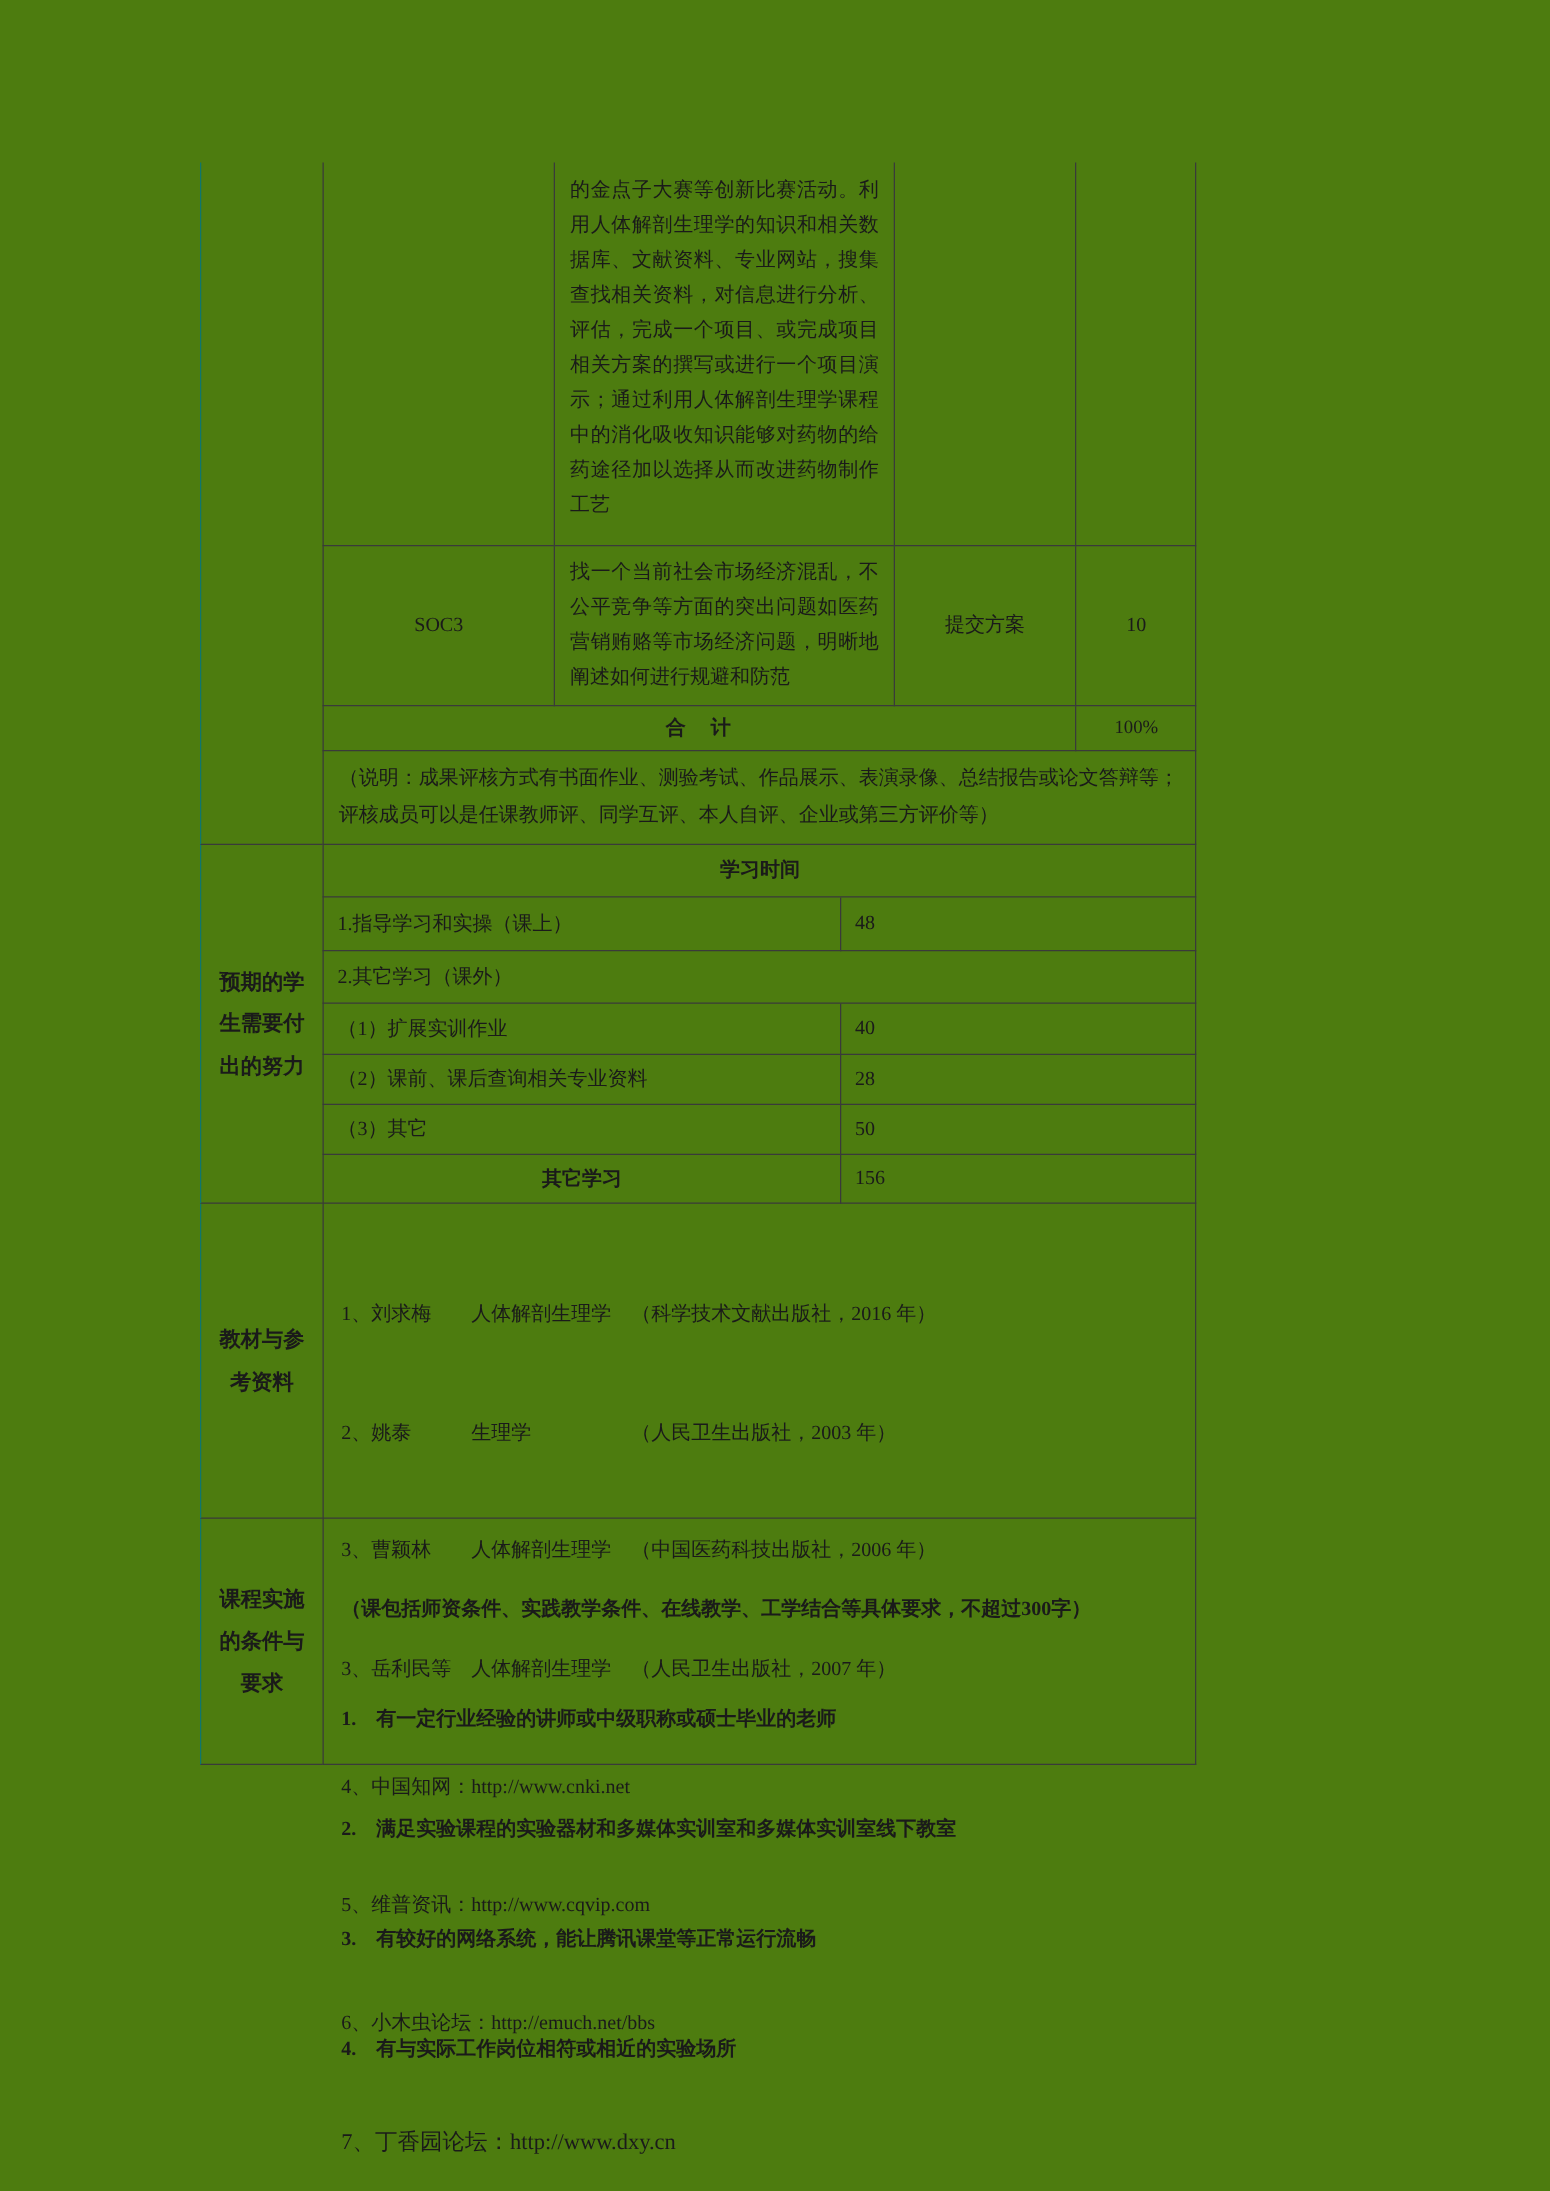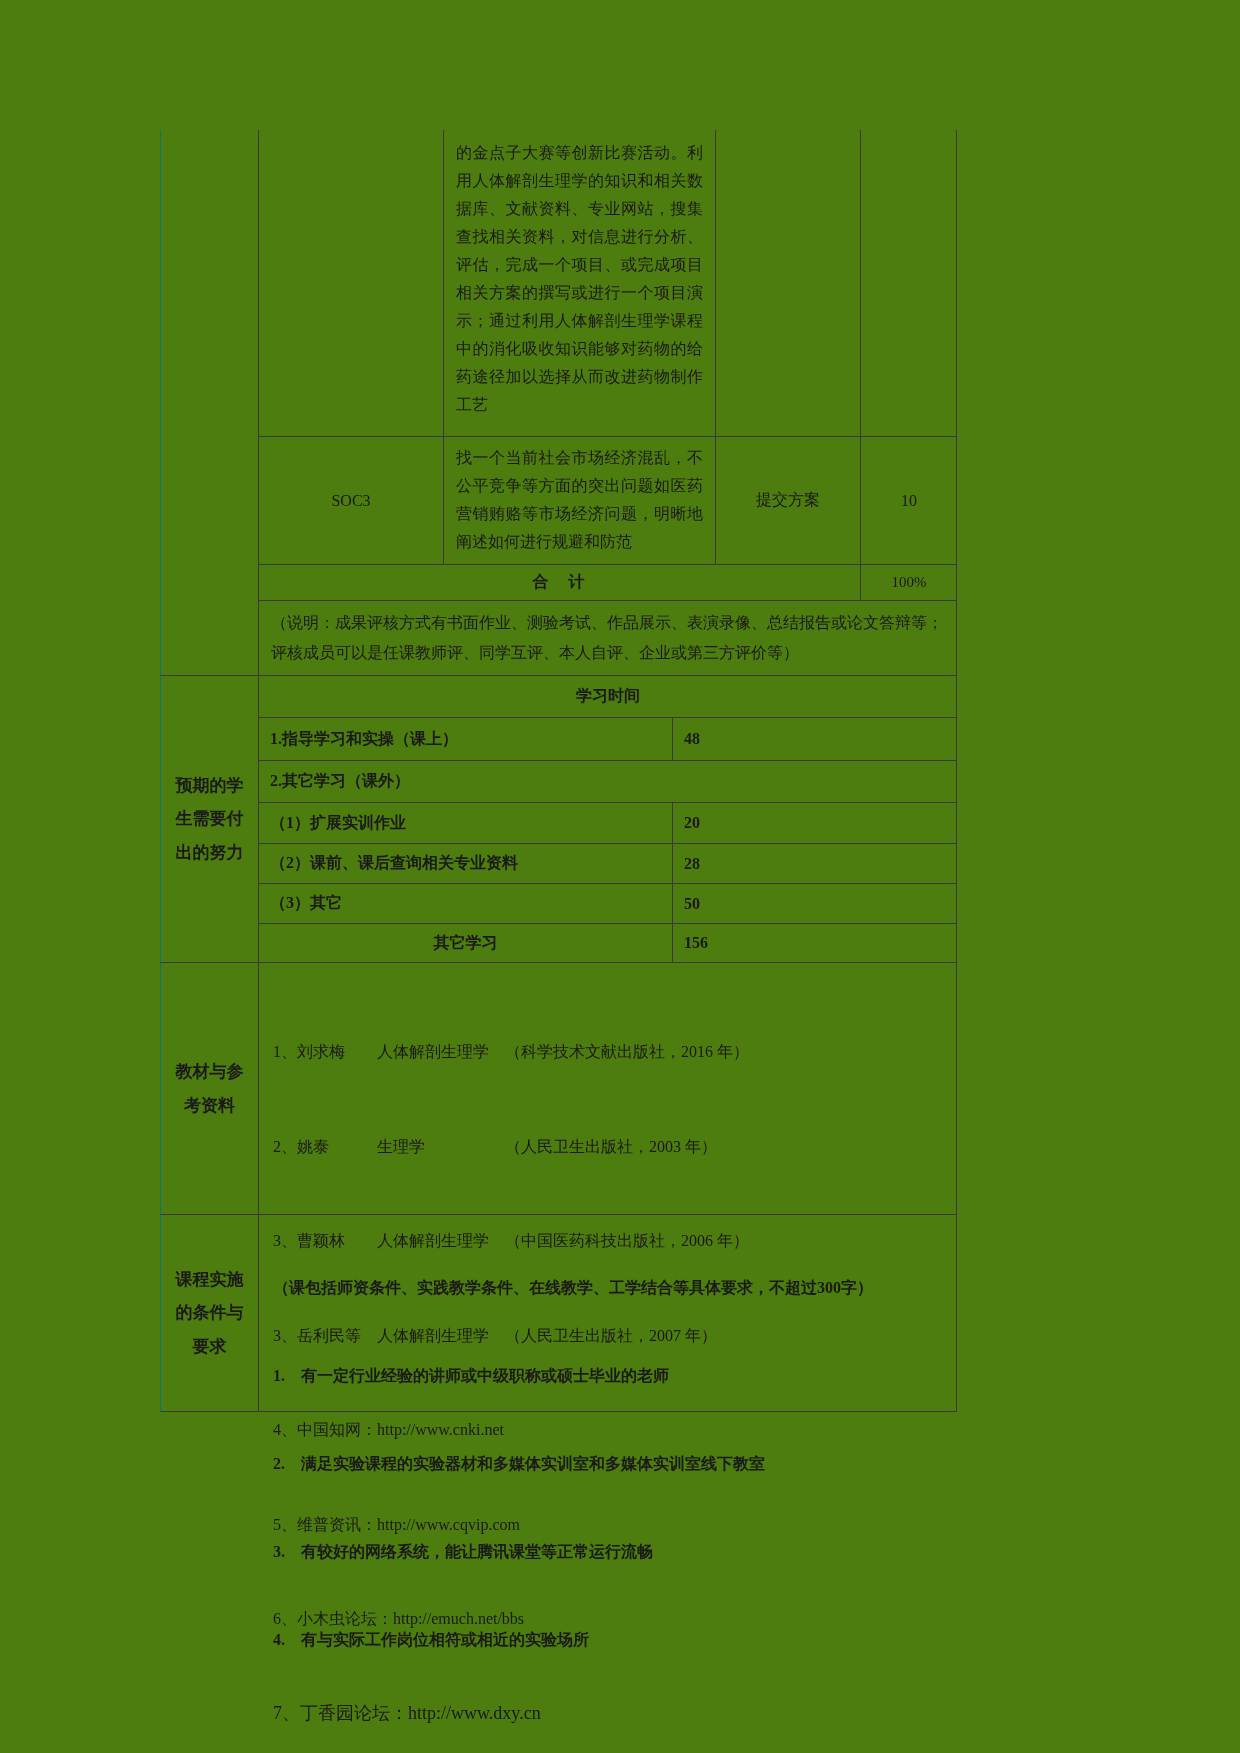--- a/index.html
+++ b/index.html
@@ -25,21 +25,21 @@
     font-family:"Liberation Sans","DejaVu Sans",sans-serif;
     font-weight:bold; font-size:17px; line-height:1.95;
     padding:4px 8px;
   }
   .rows { flex:1; display:flex; flex-direction:column; }
   .row { display:flex; width:100%; }
   .cell {
     border-left:1px solid #3a3a3a; border-bottom:1px solid #3a3a3a;
     font-size:16px;
   }
-  .v-center { display:flex; align-items:center;font-weight:bold; }
+  .v-center { display:flex; align-items:center; }
   .centered { display:flex; align-items:center; justify-content:center; text-align:center; }
   .longtext { padding:9px 12px; line-height:28px; text-align:justify; }
   .boldhead {
     font-family:Liberation Mono, monospace;
     font-weight:bold;
   }
   .label-cell { padding-left:11px; }
   .value-cell { padding-left:11px; }
   .note-cell { padding:7px 12px; line-height:30px; }
   .materials-cell { padding:10px 14px; line-height:31.5px; white-space:pre-wrap; }
@@ -102,21 +102,21 @@
         </div>
         <div class="row" style="height:43px;">
           <div class="cell w-elabel v-center label-cell">1.指导学习和实操（课上）</div>
           <div class="cell w-evalue v-center value-cell">48</div>
         </div>
         <div class="row" style="height:42px;">
           <div class="cell w-span-full v-center label-cell">2.其它学习（课外）</div>
         </div>
         <div class="row" style="height:41px;">
           <div class="cell w-elabel v-center label-cell">（1）扩展实训作业</div>
-          <div class="cell w-evalue v-center value-cell">20</div>
+          <div class="cell w-evalue v-center value-cell">40</div>
         </div>
         <div class="row" style="height:40px;">
           <div class="cell w-elabel v-center label-cell">（2）课前、课后查询相关专业资料</div>
           <div class="cell w-evalue v-center value-cell">28</div>
         </div>
         <div class="row" style="height:40px;">
           <div class="cell w-elabel v-center label-cell">（3）其它</div>
           <div class="cell w-evalue v-center value-cell">50</div>
         </div>
         <div class="row" style="height:39px;">

